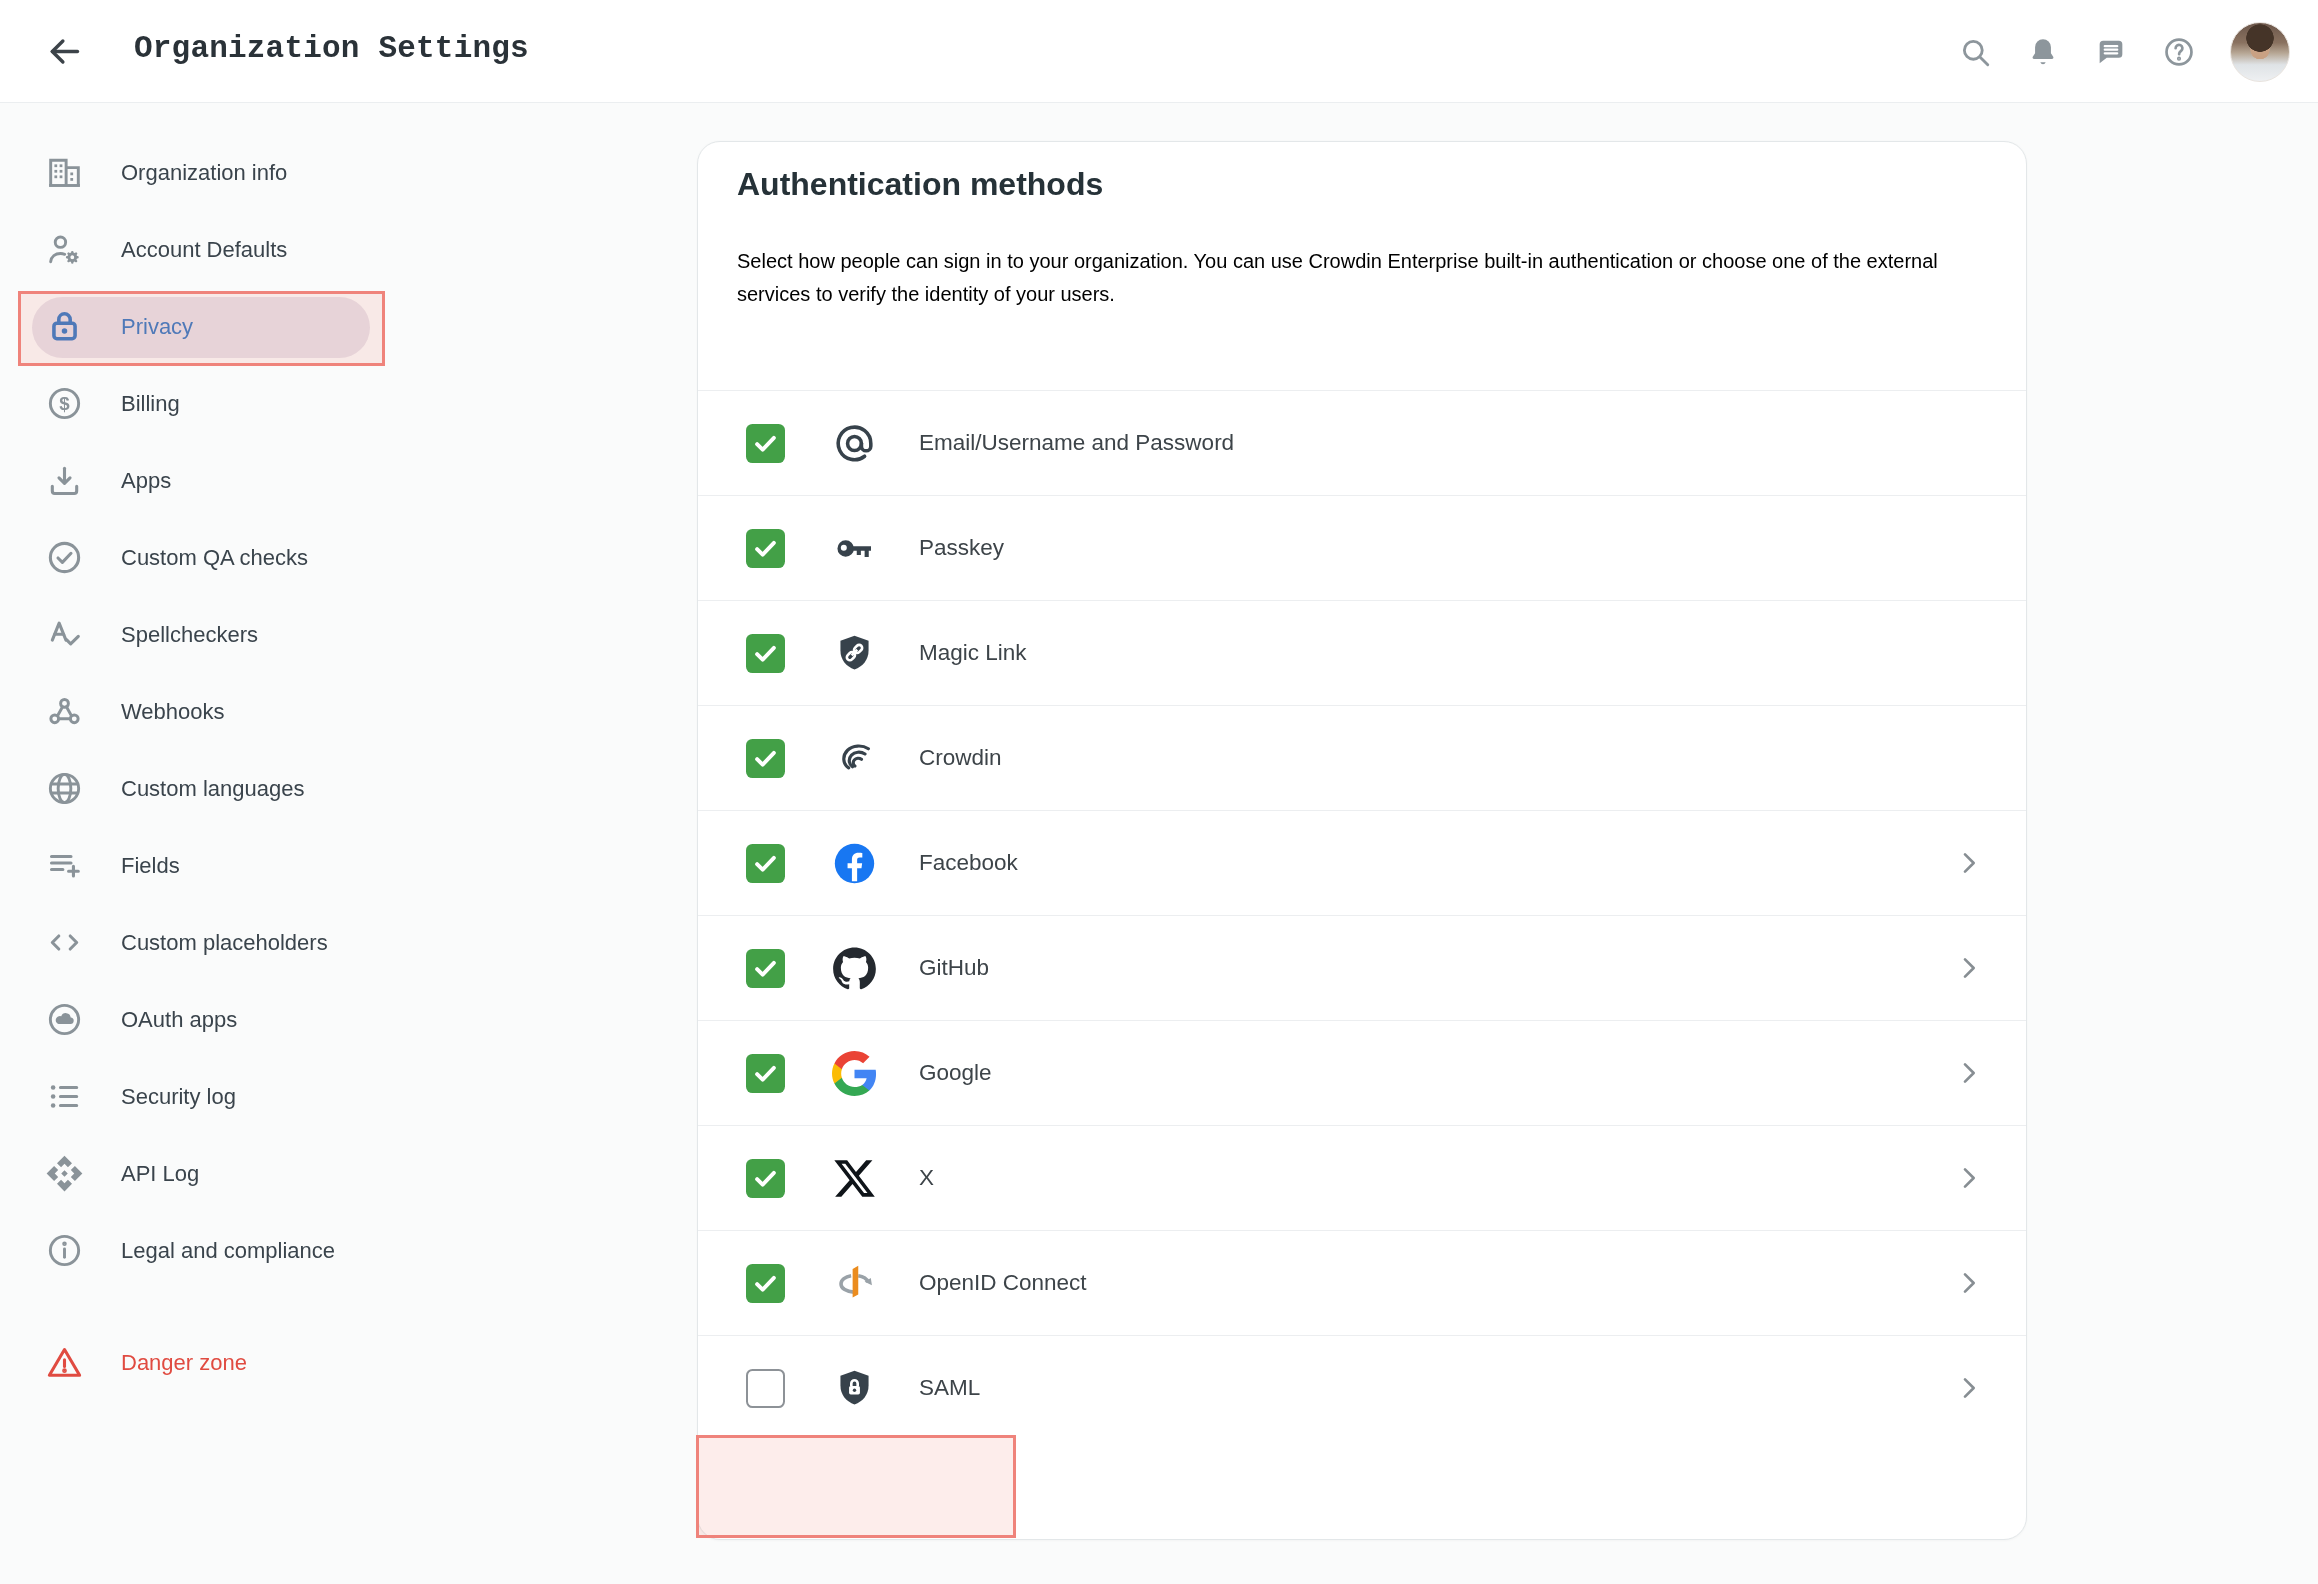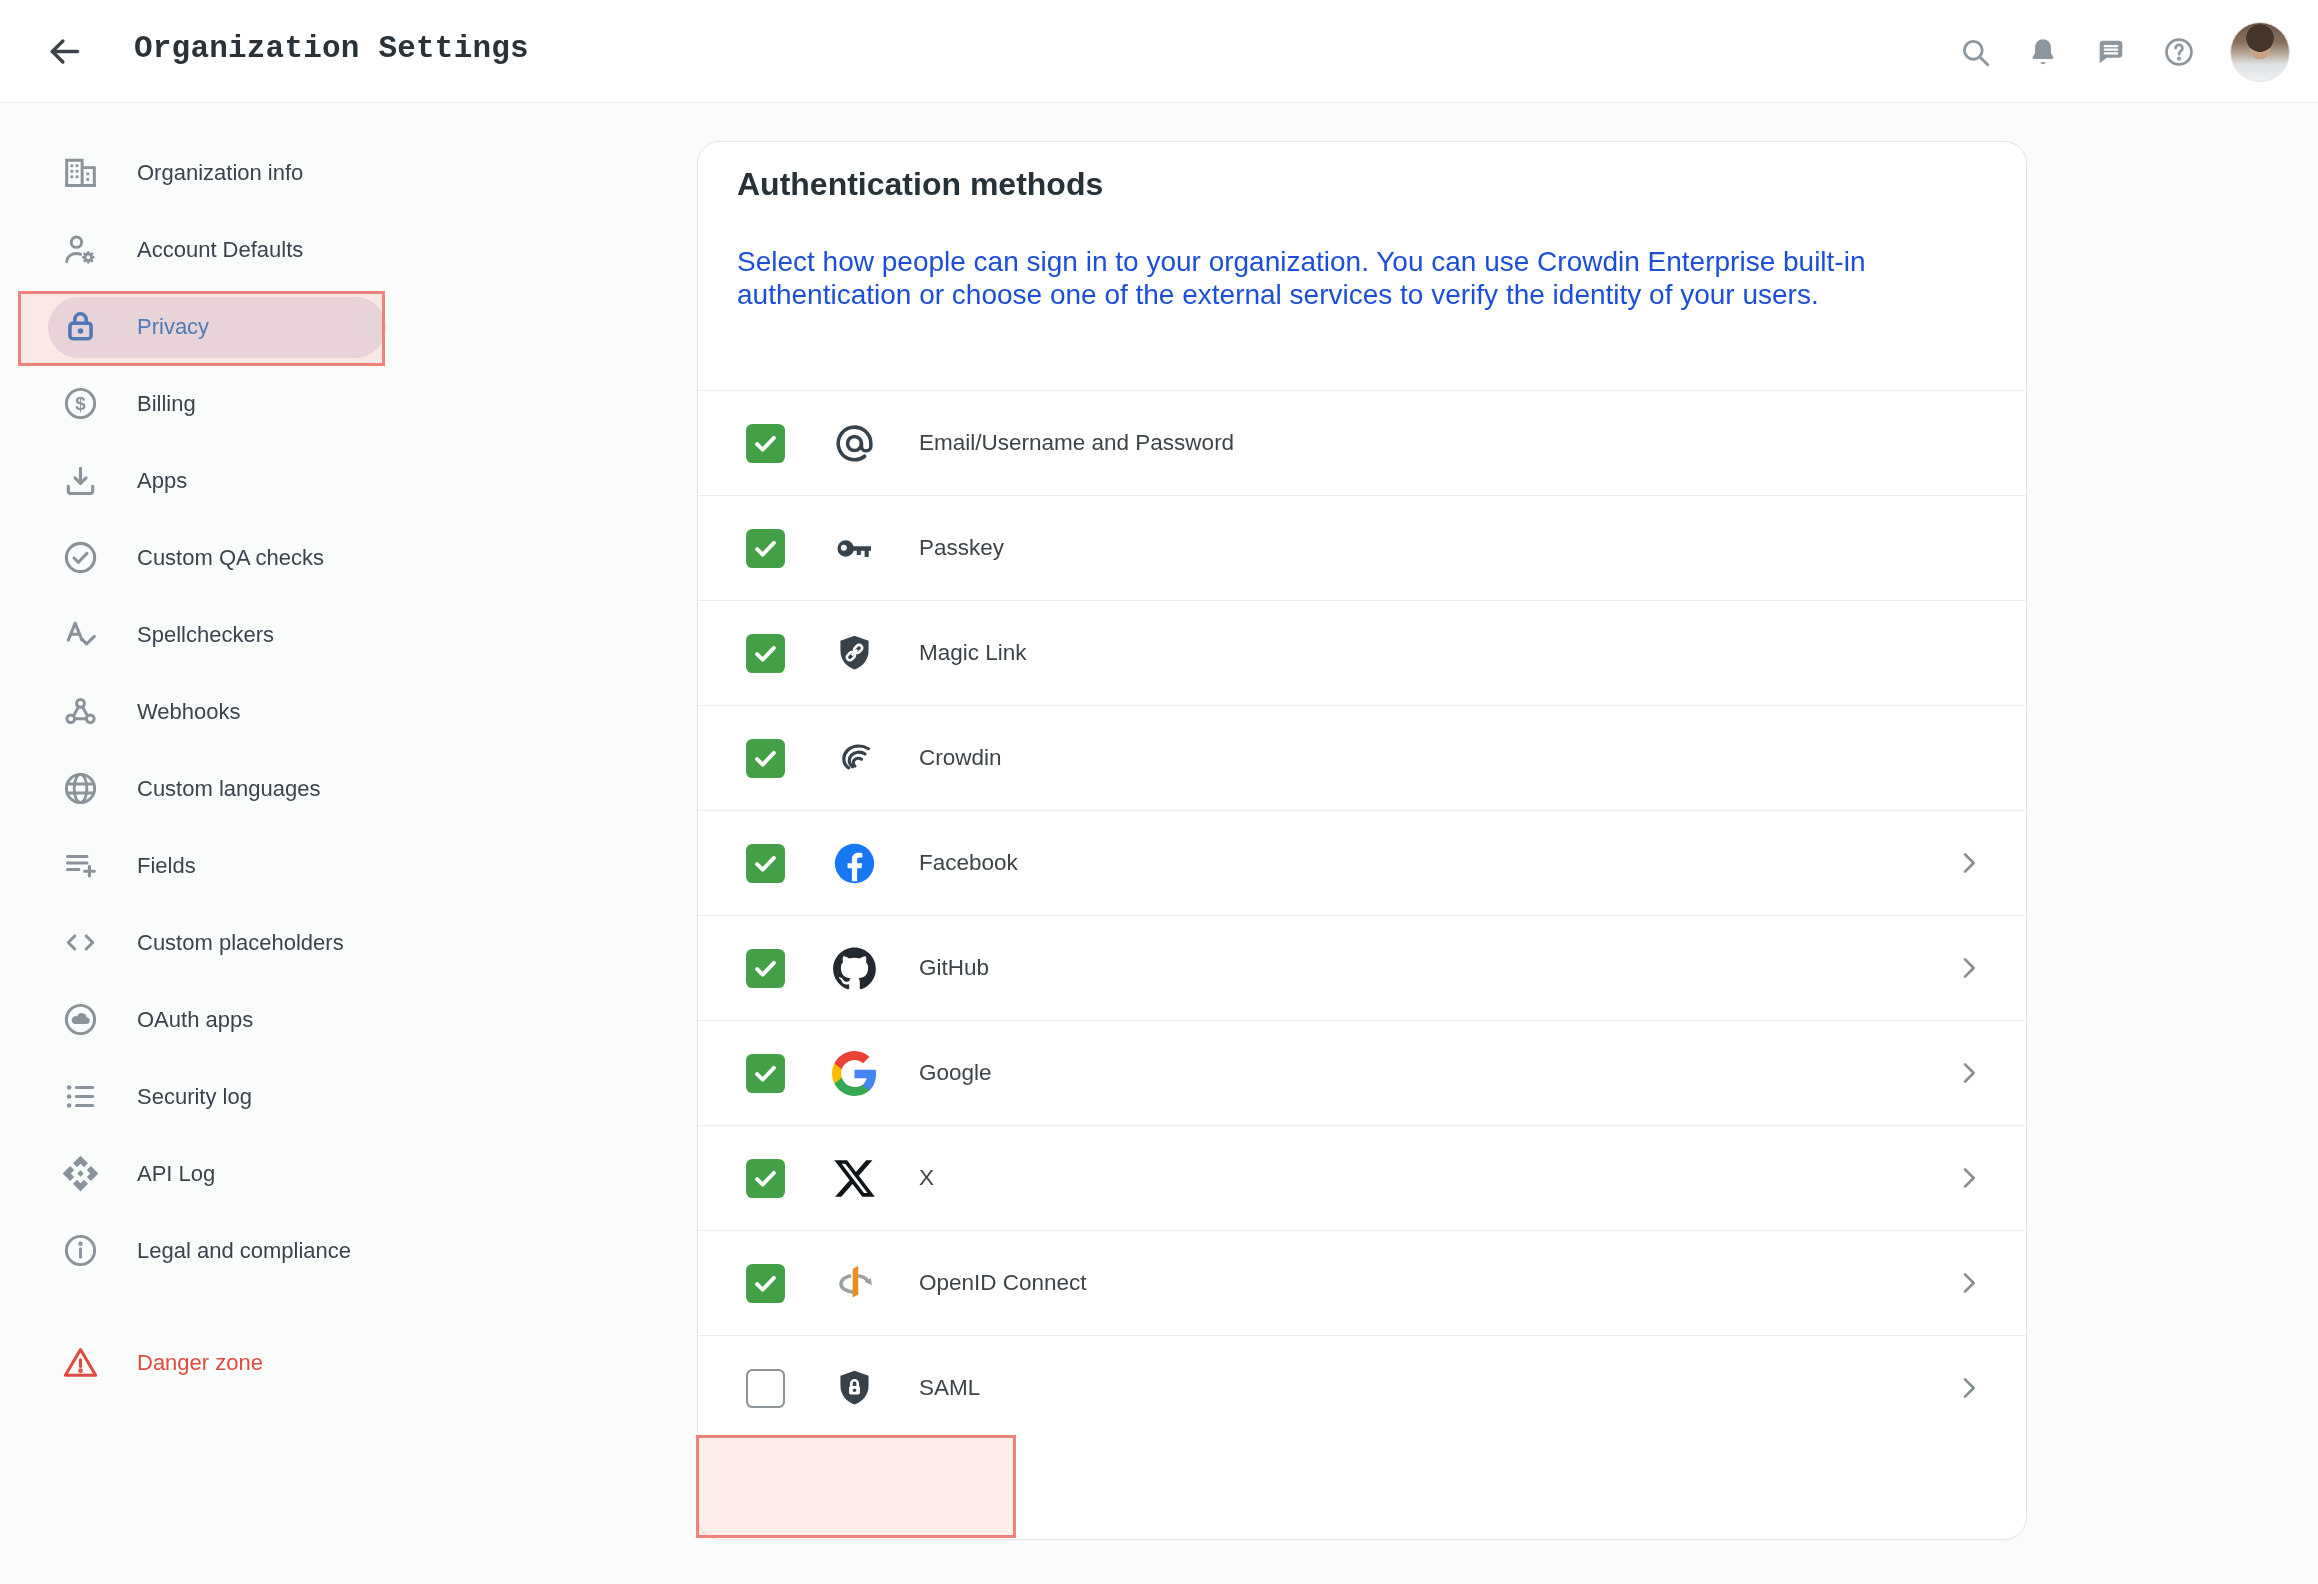--- a/index.html
+++ b/index.html
@@ -14,36 +14,36 @@
   .hicon{width:34px;height:34px;color:#8d969c;background:transparent;border:none;padding:0;cursor:pointer;}
   .hicon svg{width:34px;height:34px;display:block;}
   .avatar{width:60px;height:60px;border-radius:50%;border:1.6px solid #e8e3de;cursor:pointer;
     background:
       radial-gradient(circle at 50% 26%, #453428 0 26%, transparent 27%),
       radial-gradient(circle at 50% 46%, #c9a183 0 22%, transparent 23%),
       linear-gradient(180deg,#6b564a 0%,#8a7260 34%,#b7a795 52%,#dfe3e6 72%,#eef0f2 100%);}
   
   .page{position:relative;width:2319px;height:1481px;}
   
-  .sidebar{position:absolute;left:16px;top:0;width:660px;padding-top:31px;z-index:1;}
+  .sidebar{position:absolute;left:0;top:0;width:660px;padding-top:31px;z-index:1;}
   .active-pill{position:absolute;left:32px;top:194px;width:338px;height:61px;border-radius:31px;background:#e6e1e9;z-index:0;}
   .side-item{position:relative;display:flex;align-items:center;height:77px;cursor:pointer;z-index:1;}
   .side-item .sicon{width:39px;height:39px;margin-left:45px;color:#8a9399;flex:none;}
   .side-item .sicon svg{width:39px;height:39px;display:block;}
   .side-item .slabel{margin-left:37px;font-size:22px;color:#3a444c;}
   .side-item.active .slabel{color:#3377c4;}
   .side-item.active .sicon{color:#3377c4;}
   .side-item.danger{margin-top:35px;}
   .side-item.danger .slabel,.side-item.danger .sicon{color:#e04b41;}
   svg text{font-family:"Liberation Sans",sans-serif;font-weight:bold;}
   
   .card{position:absolute;left:697px;top:38px;width:1330px;height:1399px;background:#ffffff;
     border:0.8px solid #e3e7e9;border-radius:23px;box-shadow:0 0.8px 2.4px rgba(0,0,0,.03);}
   .card-title{position:absolute;left:39px;top:24px;margin:0;font-size:32px;font-weight:700;color:#263238;}
-  .card-desc{position:absolute;left:39px;top:103px;margin:0;width:1253px;font-size:28px;line-height:33px;color:#1d4ed8;}
+  .card-desc{position:absolute;left:39px;top:103px;margin:0;width:1253px;font-size:20px;line-height:33px;color:#000000;}
   .rows{position:absolute;left:0;top:248px;width:100%;}
   .row{display:flex;align-items:center;height:105px;border-top:0.8px solid #eceef0;padding:0 41px 0 48px;cursor:pointer;}
   .checkbox{width:39px;height:39px;border-radius:6.4px;background:#43a047;flex:none;display:flex;align-items:center;justify-content:center;cursor:pointer;}
   .checkbox svg{width:31px;height:31px;}
   .checkbox.unchecked{background:#ffffff;border:2.4px solid #8d9297;}
   .ricon{width:45px;height:45px;margin-left:47px;flex:none;color:#37424b;}
   .ricon svg{width:45px;height:45px;display:block;}
   .rlabel{margin-left:42px;font-size:22.5px;color:#3d4449;}
   .chevron{margin-left:auto;width:32px;height:32px;flex:none;}
   .chevron svg{width:32px;height:32px;}

